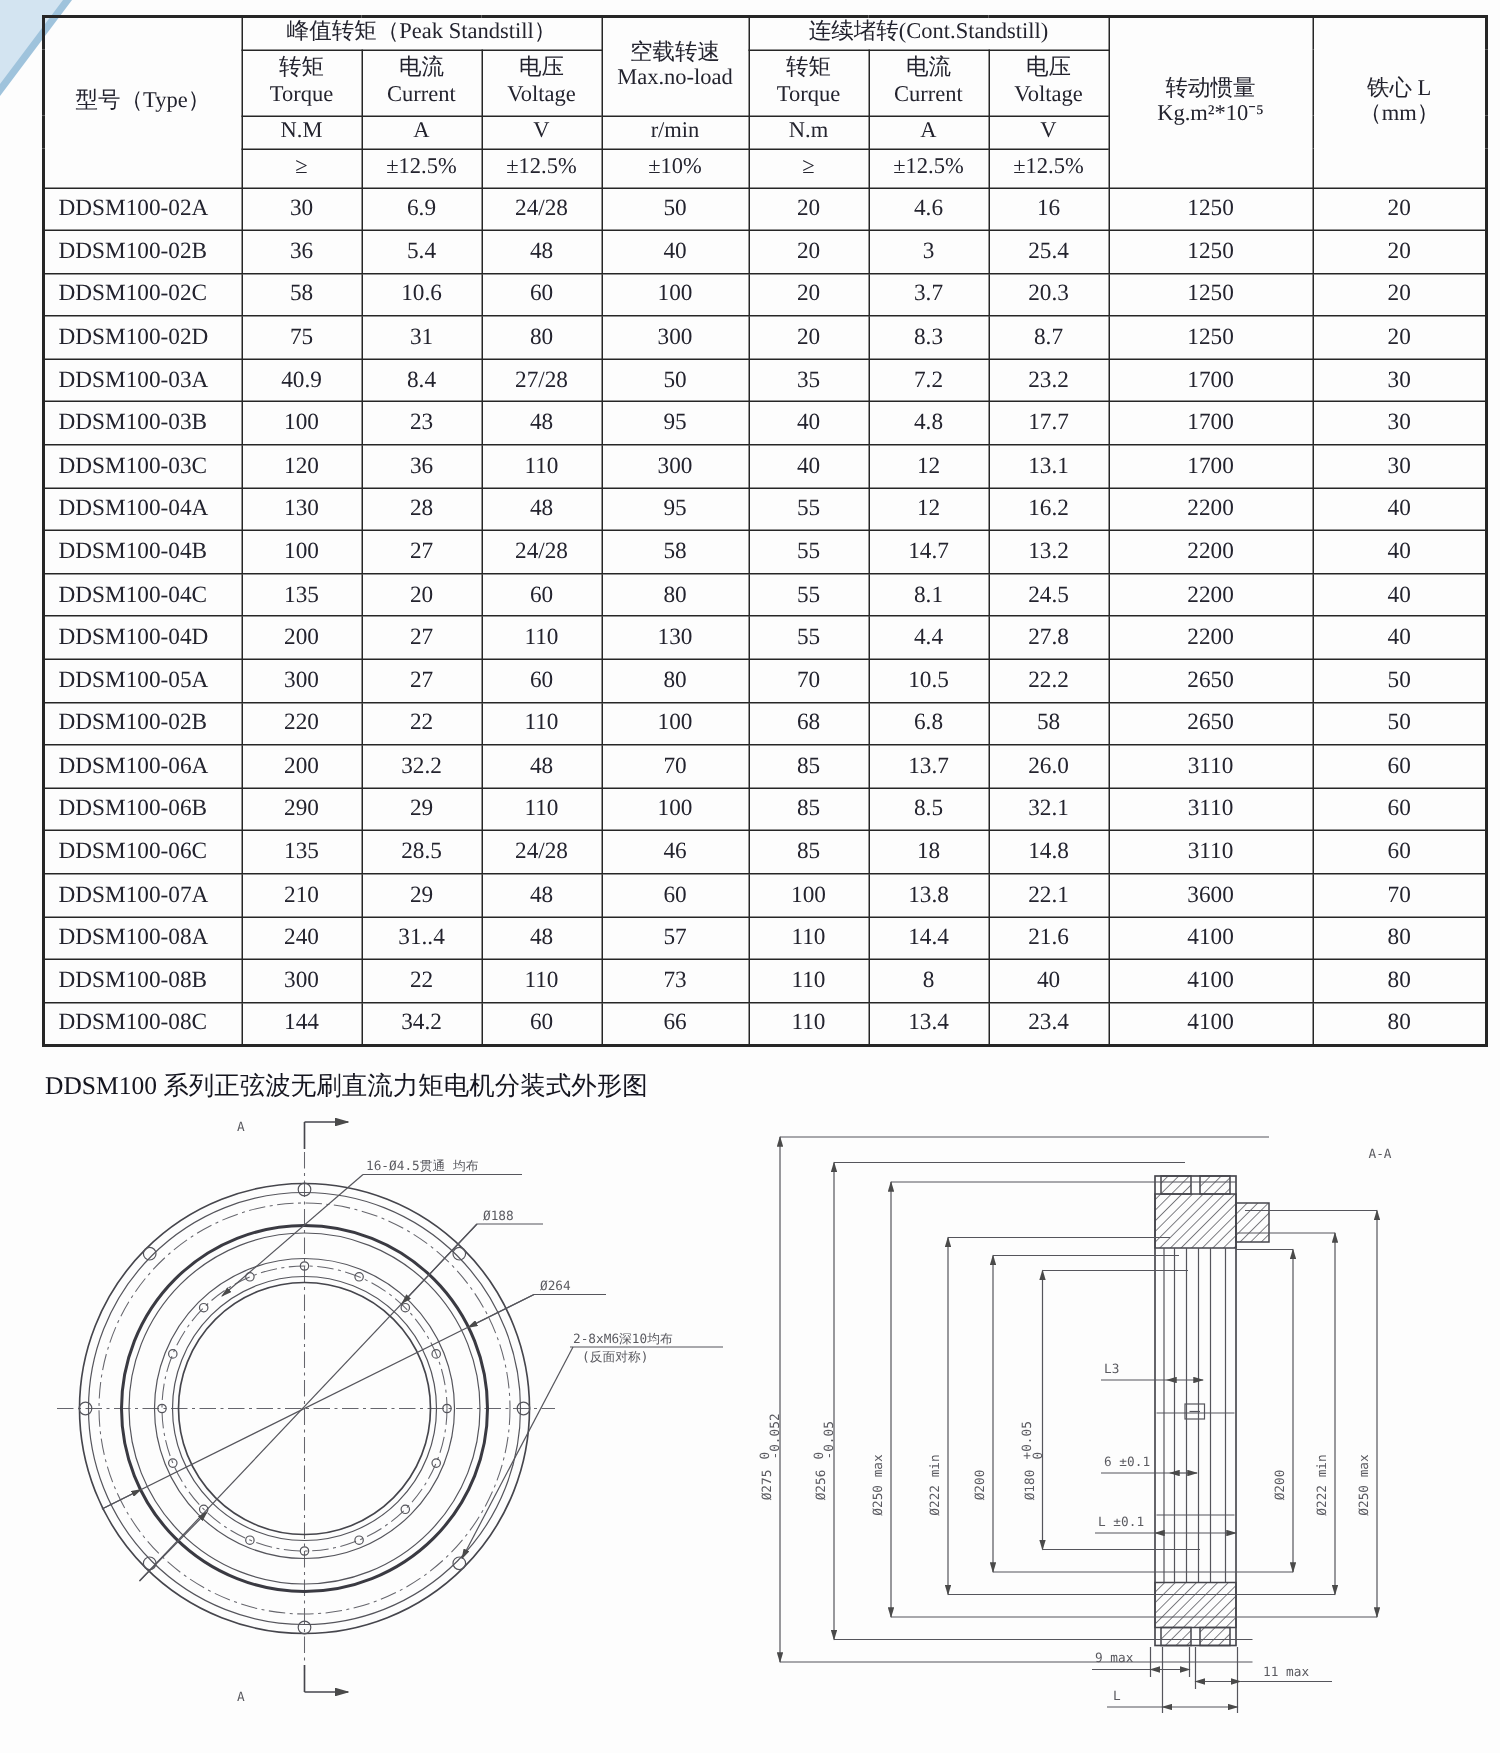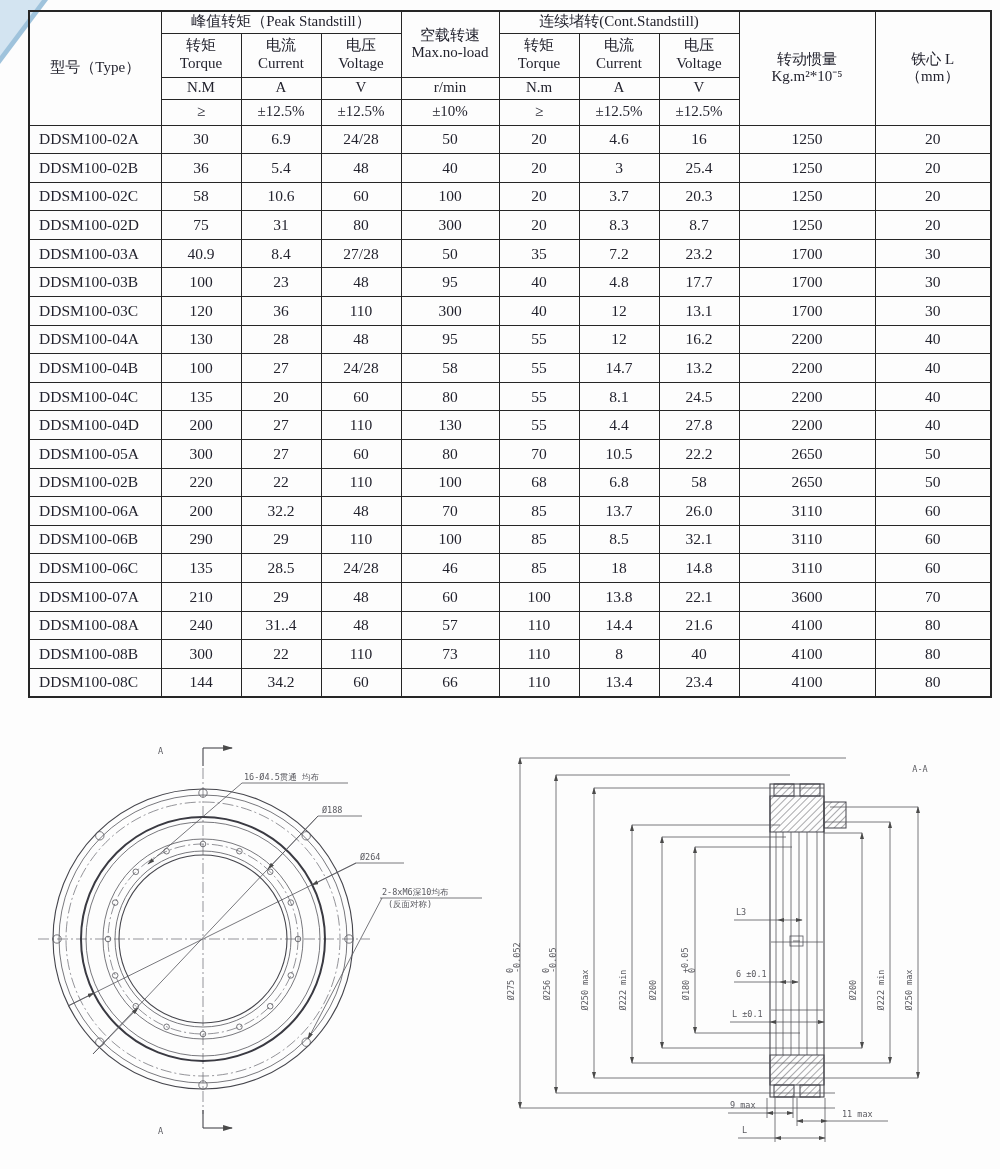--- a/index.html
+++ b/index.html
@@ -354,20 +354,21 @@
           <td>66</td>
           <td>110</td>
           <td>13.4</td>
           <td>23.4</td>
           <td>4100</td>
           <td>80</td>
         </tr>
       </tbody>
   </table>
 
+  <div class="caption">DDSM100 系列正弦波无刷直流力矩电机分装式外形图</div>
 
   <svg id="front-svg" class="draw" width="460" height="430" viewBox="0 0 460 430">
     <defs>
       <marker id="arw" viewBox="0 0 10 6" refX="9" refY="3" markerWidth="9" markerHeight="5.4" orient="auto-start-reverse">
         <path d="M0,0 L10,3 L0,6 Z" fill="#4a4a4a"></path>
       </marker>
     </defs>
 
     <line class="dashdot" x1="8" y1="203" x2="340" y2="203"></line>
     <line class="dashdot" x1="173" y1="32" x2="173" y2="378"></line>

